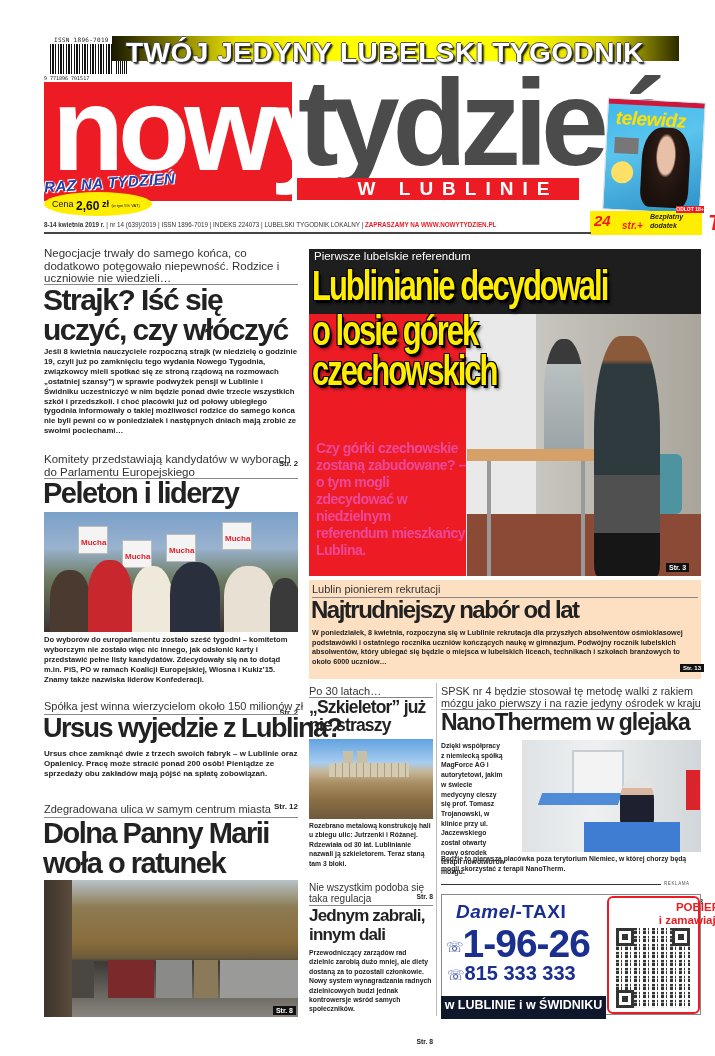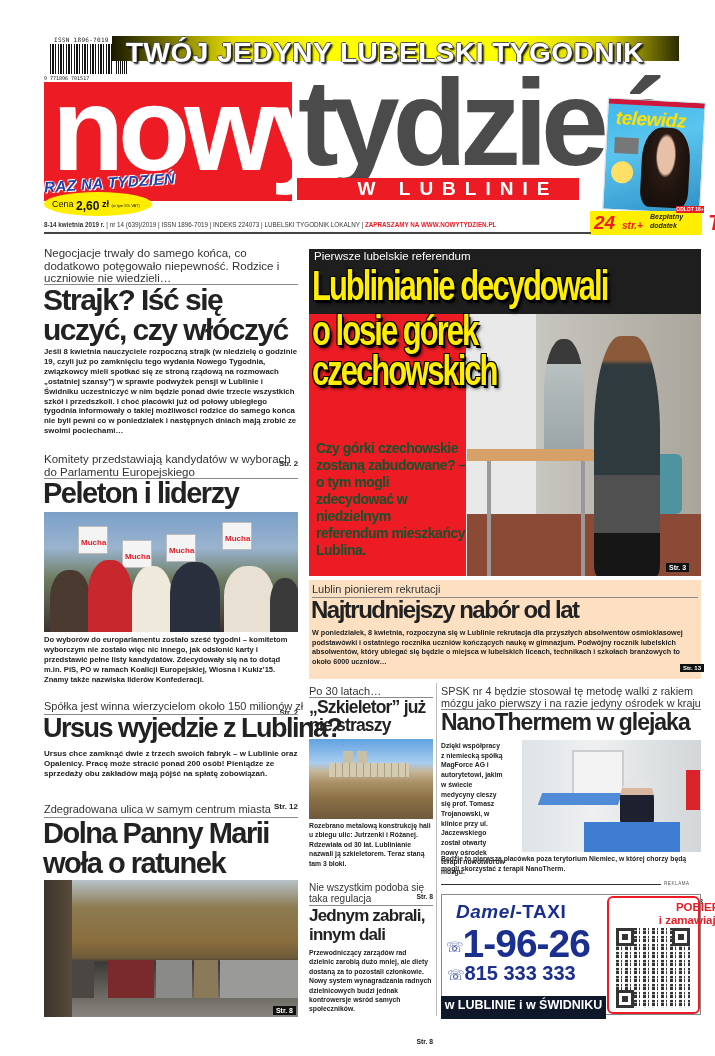--- a/index.html
+++ b/index.html
@@ -26,21 +26,21 @@
   #price b { font-size:12px; vertical-align:-3px;margin-top:34px; }
   #price small { font-size:4px; }
 
   #tv-cover { left: 605px; top: 100px; width: 98px; height: 112px; background: linear-gradient(160deg,#3fb7ea 0%,#5ac5ef 40%,#2e8fc6 100%); transform: rotate(3deg); border:1px solid #ddd; overflow:hidden; }
   #tv-cover .tvtitle { position:absolute; left:8px; top:8px; font-size:19px; font-weight:900; color:#ffe000; font-style:italic; letter-spacing:-0.5px; }
   #tv-cover .face { position:absolute; left:36px; top:26px; width:48px; height:80px; border-radius:40% 40% 20% 20%; background: radial-gradient(ellipse at 50% 35%, #e8c0a8 0 25%, #2a1a14 30%, #1a100c 70%); }
   #tv-cover .topbar { position:absolute; left:0; top:0; width:100%; height:5px; background:#d0173b; }
   #tv-cover .badge { position:absolute; left:6px; top:62px; width:22px; height:22px; border-radius:50%; background:#ffe066; }
   #tv-cover .small-pic { position:absolute; left:8px; top:38px; width:24px; height:16px; background:#777; }
   #tv-band { left: 590px; top: 211px; width: 112px; height: 24px; background:#ffee00; }
-  #tv-24 { left: 594px; top: 212px; font-size:19px; font-weight:900; color:#ed1c24; font-style:italic; }
+  #tv-24 { left: 594px; top: 212px; font-size:15px; font-weight:900; color:#ed1c24; font-style:italic; }
   #tv-str { left: 622px; top: 220px; font-size:10px; font-weight:700; color:#ed1c24; font-style:italic; }
   #tv-bez { left: 650px; top: 212px; font-size:7px; font-style:italic; font-weight:700; color:#222; line-height:9px; width:40px; }
   #tv-tv { left: 680px; top: 210px; font-size:22px; font-weight:900; color:#ed1c24; font-style:italic;margin-left:28px; }
   #tv-odlot { left: 676px; top: 206px; width:28px; height:7px; background:#ed1c24; color:#fff; font-size:5px; font-weight:700; text-align:center; line-height:7px; }
 
   #infoline { left: 44px; top: 221px; width: 543px; font-size: 6.3px; color:#333; white-space:nowrap; }
   #infoline b { font-weight:700; }
   #infoline .red { color:#ed1c24; font-weight:900; }
   #rule-top { left: 44px; top: 232px; width: 547px; height: 2px; background:#444; }
 
@@ -68,21 +68,21 @@
   #lead-photo .tableleg { position:absolute; top:147px; width:4px; height:115px; background:#999; }
   #lead-photo .floor { position:absolute; left:158px; top:200px; width:234px; height:62px; background:#8a4a35; }
   #lead-photo .woman { position:absolute; left:285px; top:22px; width:66px; height:240px; background: linear-gradient(180deg,#8a5a3a 0%,#8a5a3a 10%,#2f3a3e 12%,#2f3a3e 58%,#505050 58%,#505050 82%,#161616 82%); border-radius:40% 40% 5% 5%; }
   #lead-photo .man { position:absolute; left:235px; top:25px; width:40px; height:115px; background: linear-gradient(180deg,#3a3a3a 0%,#3a3a3a 22%,#b8c0c0 22%,#9aa3a5 100%); border-radius:45% 45% 0 0; }
   #lead-photo .chair { position:absolute; left:335px; top:140px; width:38px; height:60px; background:#4e93a0; border-radius:6px; }
   #lead-kicker { left: 314px; top: 250px; font-size: 11.5px; color:#fff; }
   .yhead { font-family: "Liberation Sans", sans-serif; font-weight:700; color:#ffee00; letter-spacing:-2px; line-height:1; text-shadow: 2px 2px 0 #000, -1px -1px 0 #000, 1px -1px 0 #000, -1px 1px 0 #000, 3px 3px 3px rgba(0,0,0,0.6); transform: scaleY(1.35); transform-origin: left top; white-space:nowrap; }
   #lead-h1 { left: 312px; top: 265px; font-size: 31px; }
   #lead-h2 { left: 312px; top: 310px; font-size: 31px; }
   #lead-h3 { left: 312px; top: 350px; font-size: 31px; }
-  #lead-sub { left: 316px; top: 440px; width: 150px; font-size:14px; font-weight:700; color:#14532d; line-height:17px; letter-spacing:-0.5px; }
+  #lead-sub { left: 316px; top: 440px; width: 150px; font-size:14px; font-weight:700; color:#ec4899; line-height:17px; letter-spacing:-0.5px; }
   #lead-str { left: 666px; top: 563px; }
 
   #rekr-box { left: 309px; top: 580px; width: 392px; height: 99px; background:#fde0c2; }
   #rekr-kicker { left: 312px; top: 583px; font-size: 11px; color:#333; }
   #rekr-hr { left: 312px; top: 597px; width: 386px; height:1px; background:#888; }
   #rekr-head { left: 311px; top: 598px; font-size: 24px; }
   #rekr-body { left: 312px; top: 628px; width: 386px; font-size: 7.2px; line-height: 9.5px; }
   #rekr-str { left: 680px; top: 664px; font-size:6px; }
 
   #vline-mid { left: 436px; top: 683px; width:1px; height:333px; background:#bbb; }

